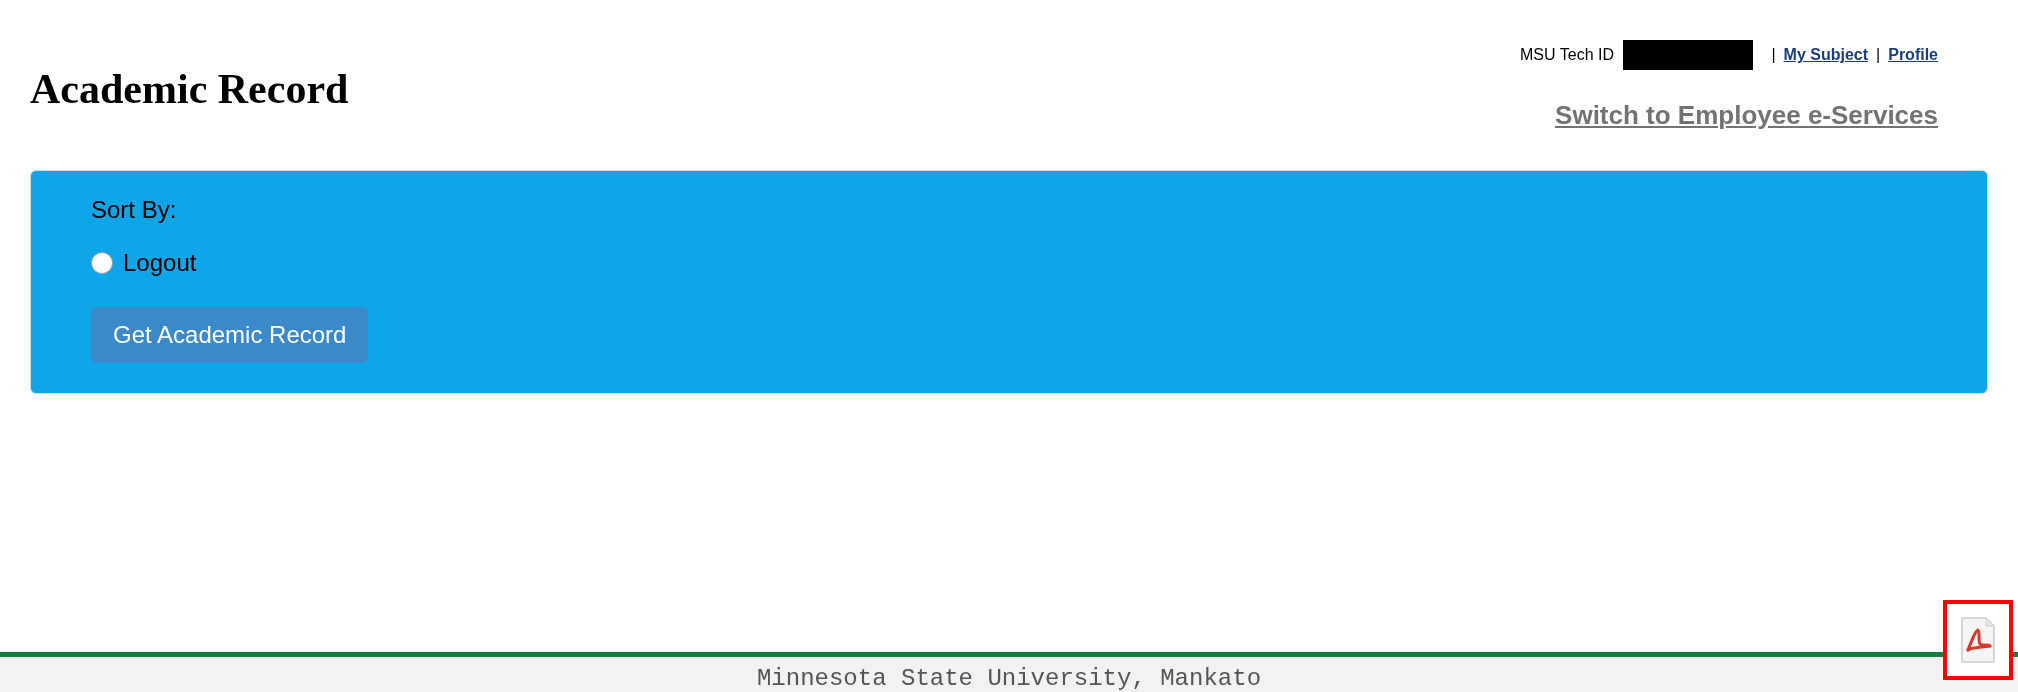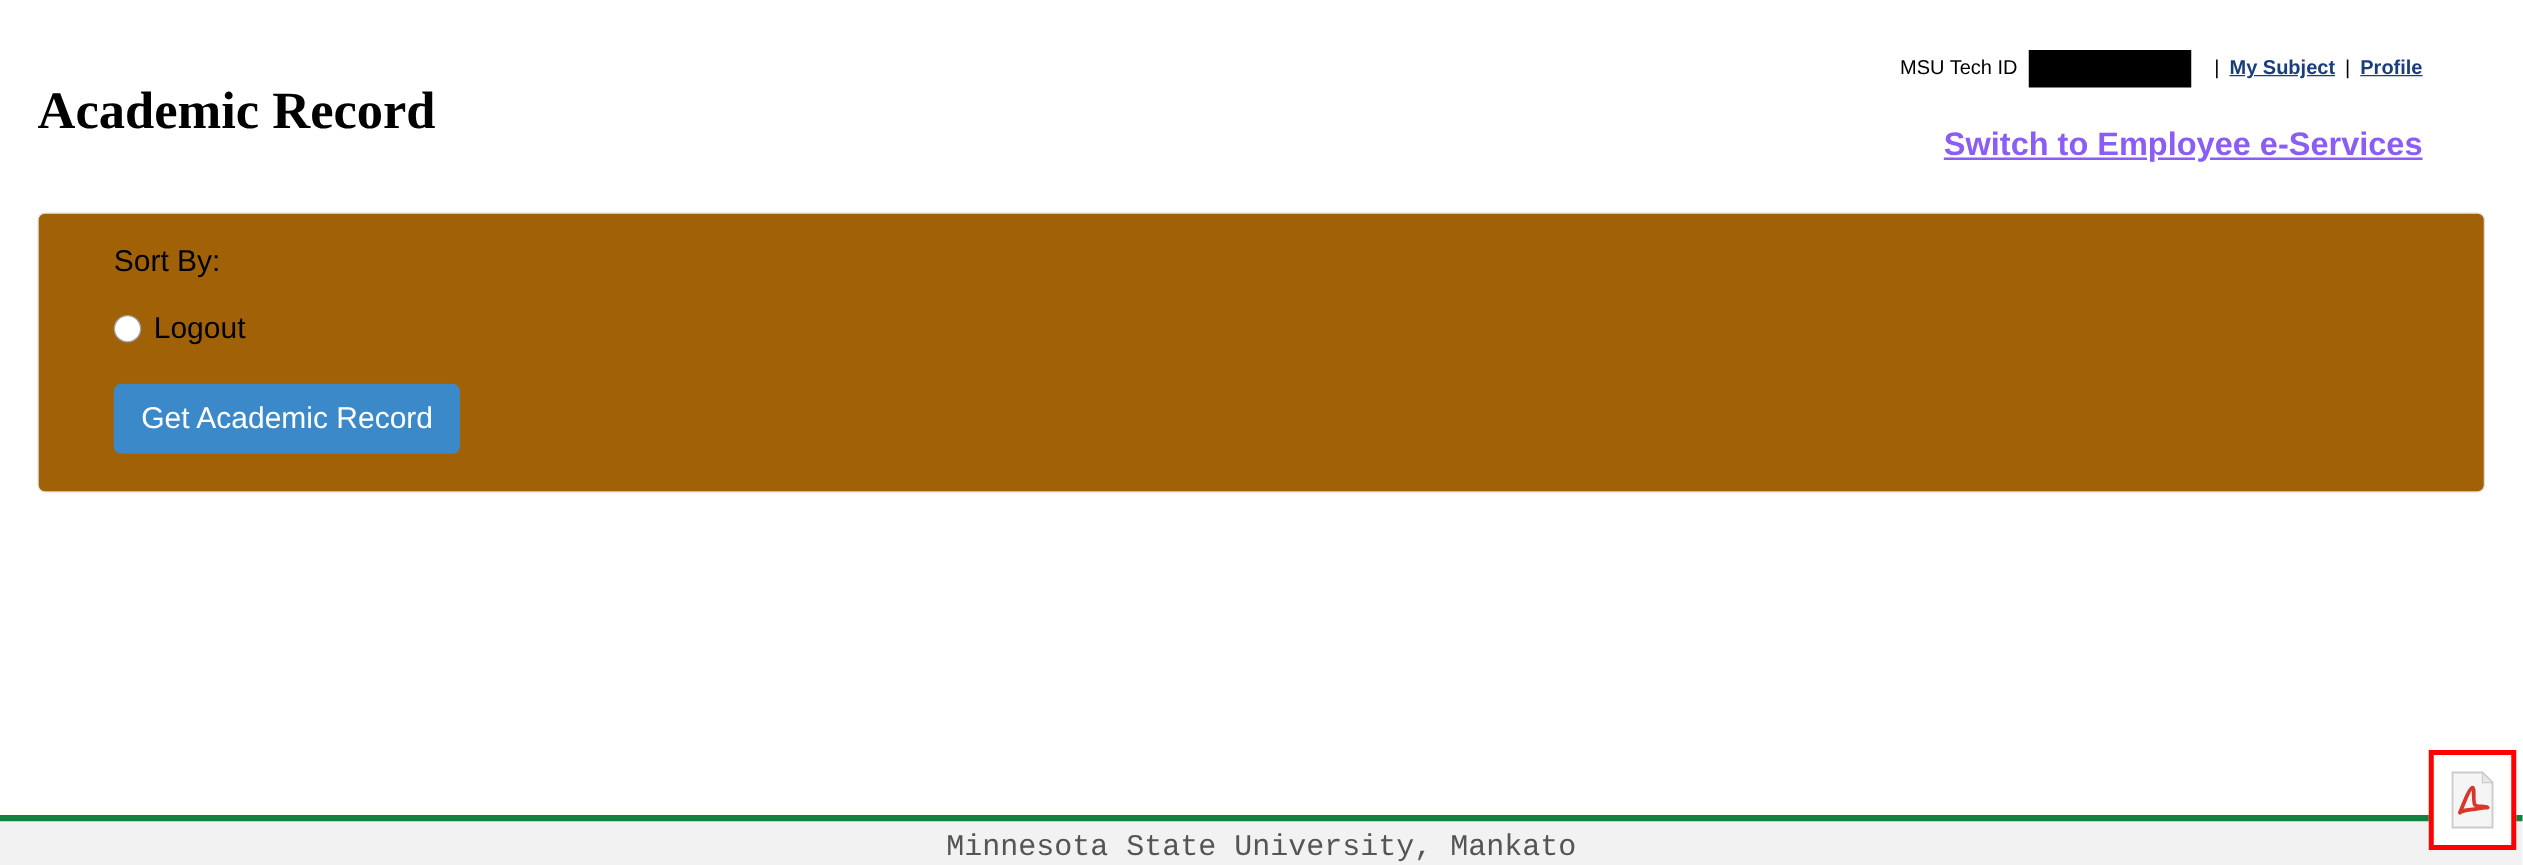--- a/index.html
+++ b/index.html
@@ -42,21 +42,21 @@
       color: #000;
       margin: 0 8px;
     }
     .top-link {
       color: #1a3d7c;
       text-decoration: underline;
       font-weight: bold;
       cursor: pointer;
     }
     .switch-link {
-      color: #8b5cf6;
+      color: #737373;
       text-decoration: underline;
       font-weight: bold;
       font-size: 26px;
       cursor: pointer;
     }
     .page-title {
       position: absolute;
       top: 65px;
       left: 30px;
       font-size: 42px;
@@ -65,21 +65,21 @@
       font-family: Liberation Serif, serif;
     }
     .main-panel {
       position: absolute;
       top: 170px;
       left: 30px;
       right: 30px;
       border: 1px solid #ddd;
       border-radius: 6px;
       padding: 25px 32px 30px 60px;
-      background: #a16207;
+      background: #0ea5e9;
     }
     .sort-label {
       font-size: 24px;
       color: #000;
       margin-bottom: 25px;
     }
     .radio-group {
       margin-bottom: 30px;
     }
     .radio-item {

